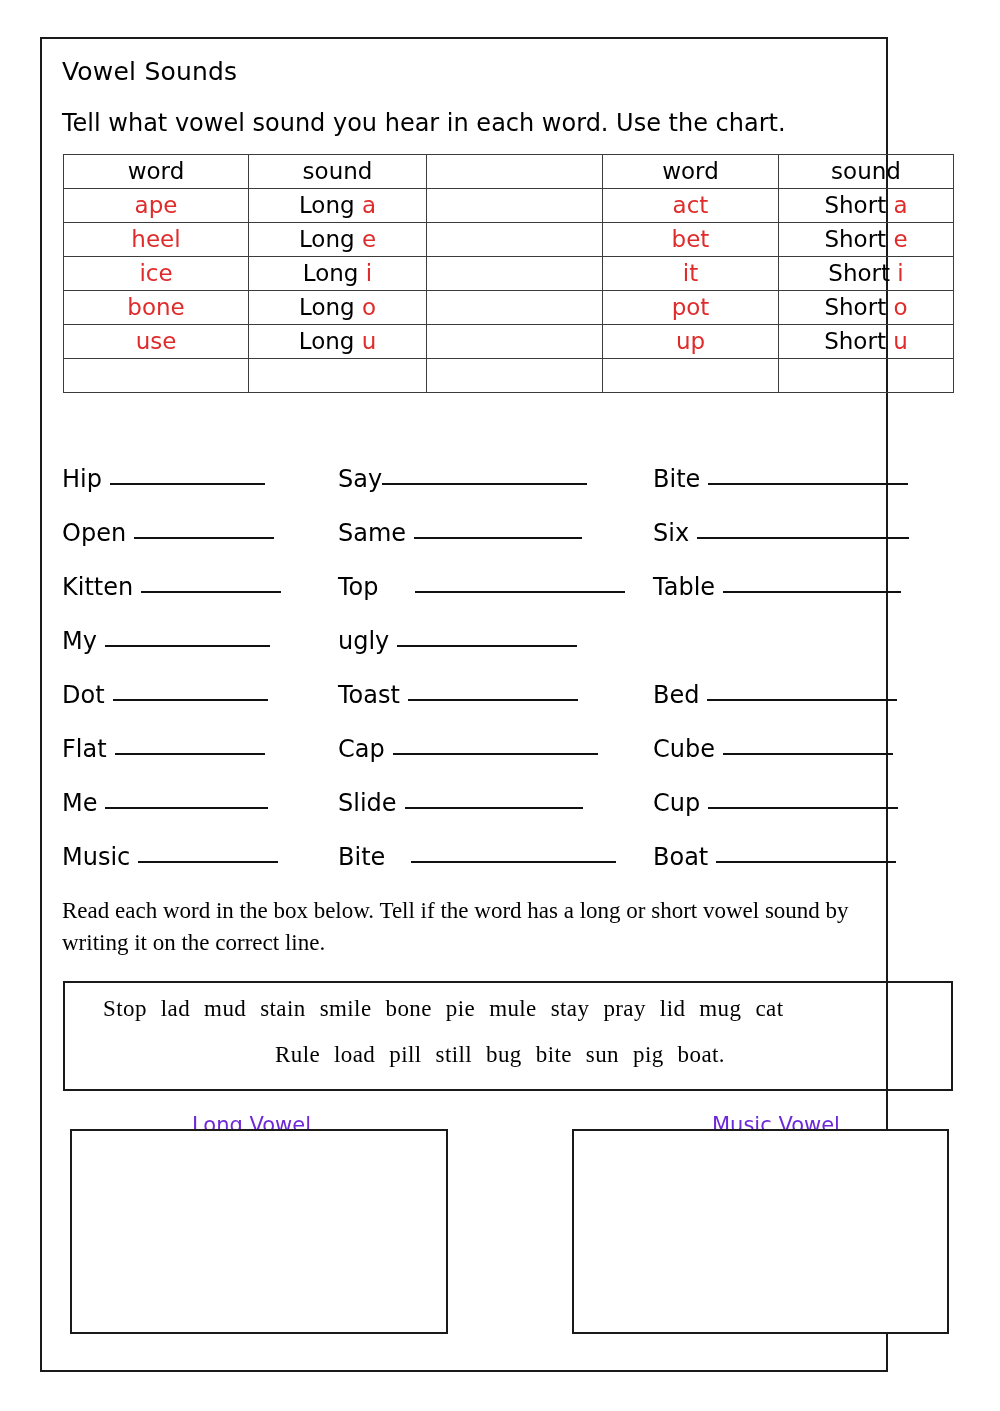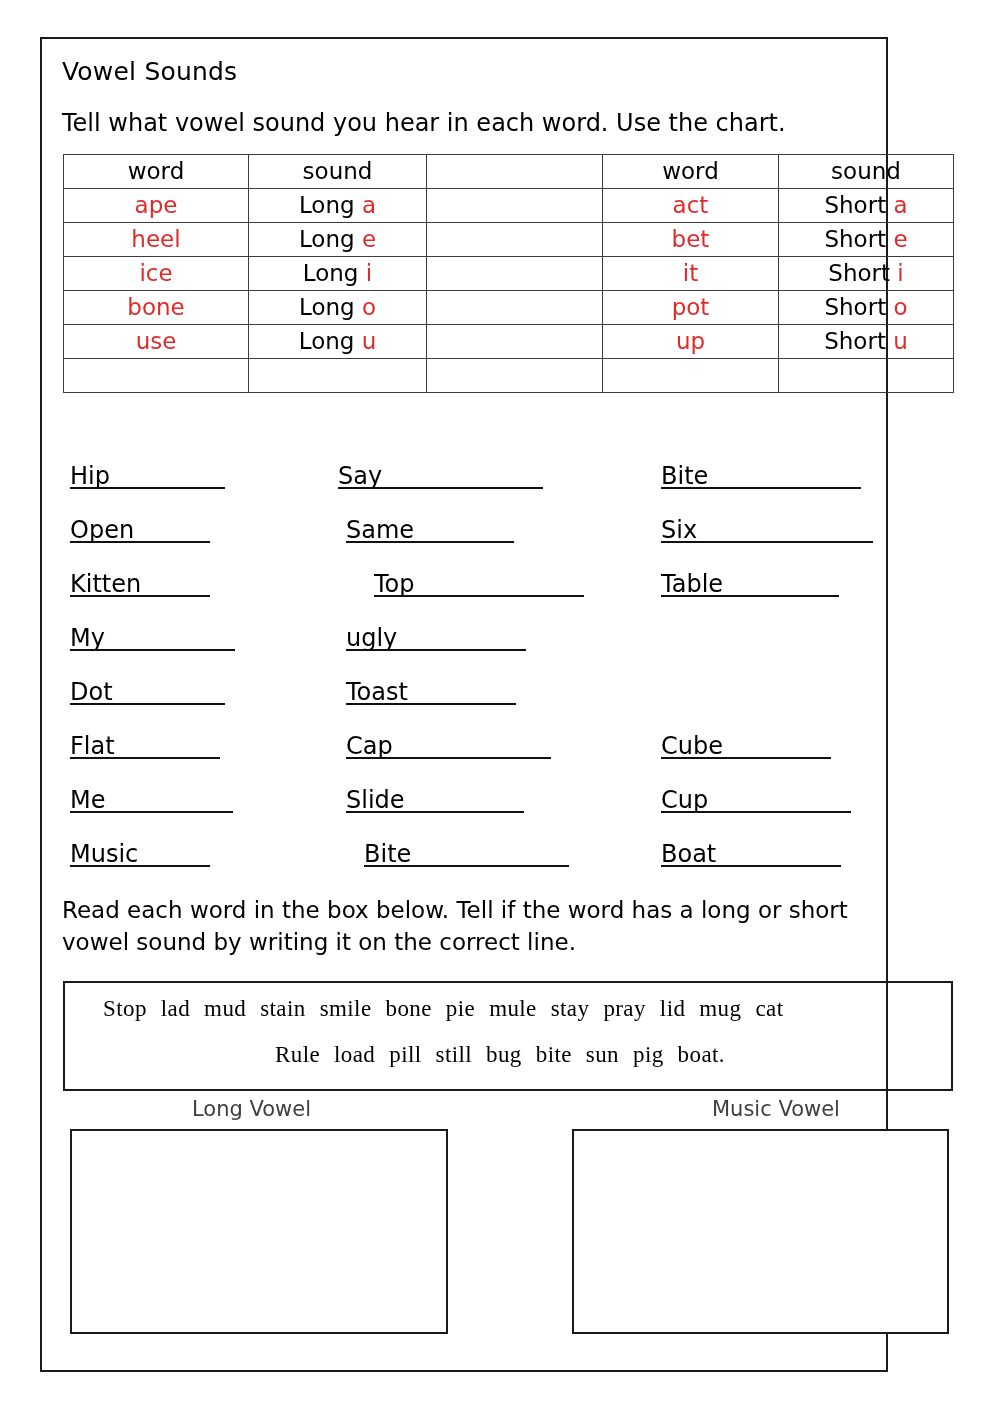--- a/index.html
+++ b/index.html
@@ -87,41 +87,41 @@
     display: flex;
     align-items: flex-end;
     height: 54px;
   }
   .wg-cell {
     display: flex;
     align-items: baseline;
     font-size: 24px;
     line-height: 1;
     white-space: nowrap;
-    flex-direction: column;
   }
   .wg-cell .w-label { flex: 0 0 auto; }
   .wg-cell .w-rule {
     display: inline-block;
     border-bottom: 2px solid #111;
     height: 1px;
     margin-left: 8px;
     position: relative;
     top: -2px;
   }
   .col-a { flex: 0 0 276px; }
   .col-b { flex: 0 0 315px; }
   .col-c { flex: 0 0 289px; }
 
   
   .read-instr {
     margin-top: 26px;
     font-size: 23px;
     line-height: 1.38;
     width: 845px;
+    font-family: Liberation Serif, serif;
   }
 
   
   .word-box {
     margin-top: 14px;
     border: 2px solid #1a1a1a;
     box-sizing: border-box;
     width: 890px;
     height: 110px;
     padding: 14px 18px 0 18px;
@@ -141,22 +141,22 @@
   
   .sort-labels {
     position: relative;
     height: 28px;
     margin-top: 6px;
     width: 890px;
   }
   .sort-label {
     position: absolute;
     font-size: 21px;
-    color: #404040;
-    top: 0;
+    color: #6d28d9;
+    top: 16px;
   }
   .sort-label.long  { left: 130px; }
   .sort-label.short { left: 650px; }
 
   .answer-row {
     position: relative;
     height: 212px;
     margin-top: 4px;
     width: 890px;
   }
@@ -308,20 +308,24 @@
         </div>
         <div class="wg-row">
           <div class="wg-cell col-a">
             <span class="w-label">Dot</span>
             <span class="w-rule" style="width: 155px;"></span>
           </div>
           <div class="wg-cell col-b">
             <span class="w-label">Toast</span>
             <span class="w-rule" style="width: 170px;"></span>
           </div>
+          <div class="wg-cell col-c">
+            <span class="w-label">Bed</span>
+            <span class="w-rule" style="width: 190px;"></span>
+          </div>
         </div>
         <div class="wg-row">
           <div class="wg-cell col-a">
             <span class="w-label">Flat</span>
             <span class="w-rule" style="width: 150px;"></span>
           </div>
           <div class="wg-cell col-b">
             <span class="w-label">Cap</span>
             <span class="w-rule" style="width: 205px;"></span>
           </div>

